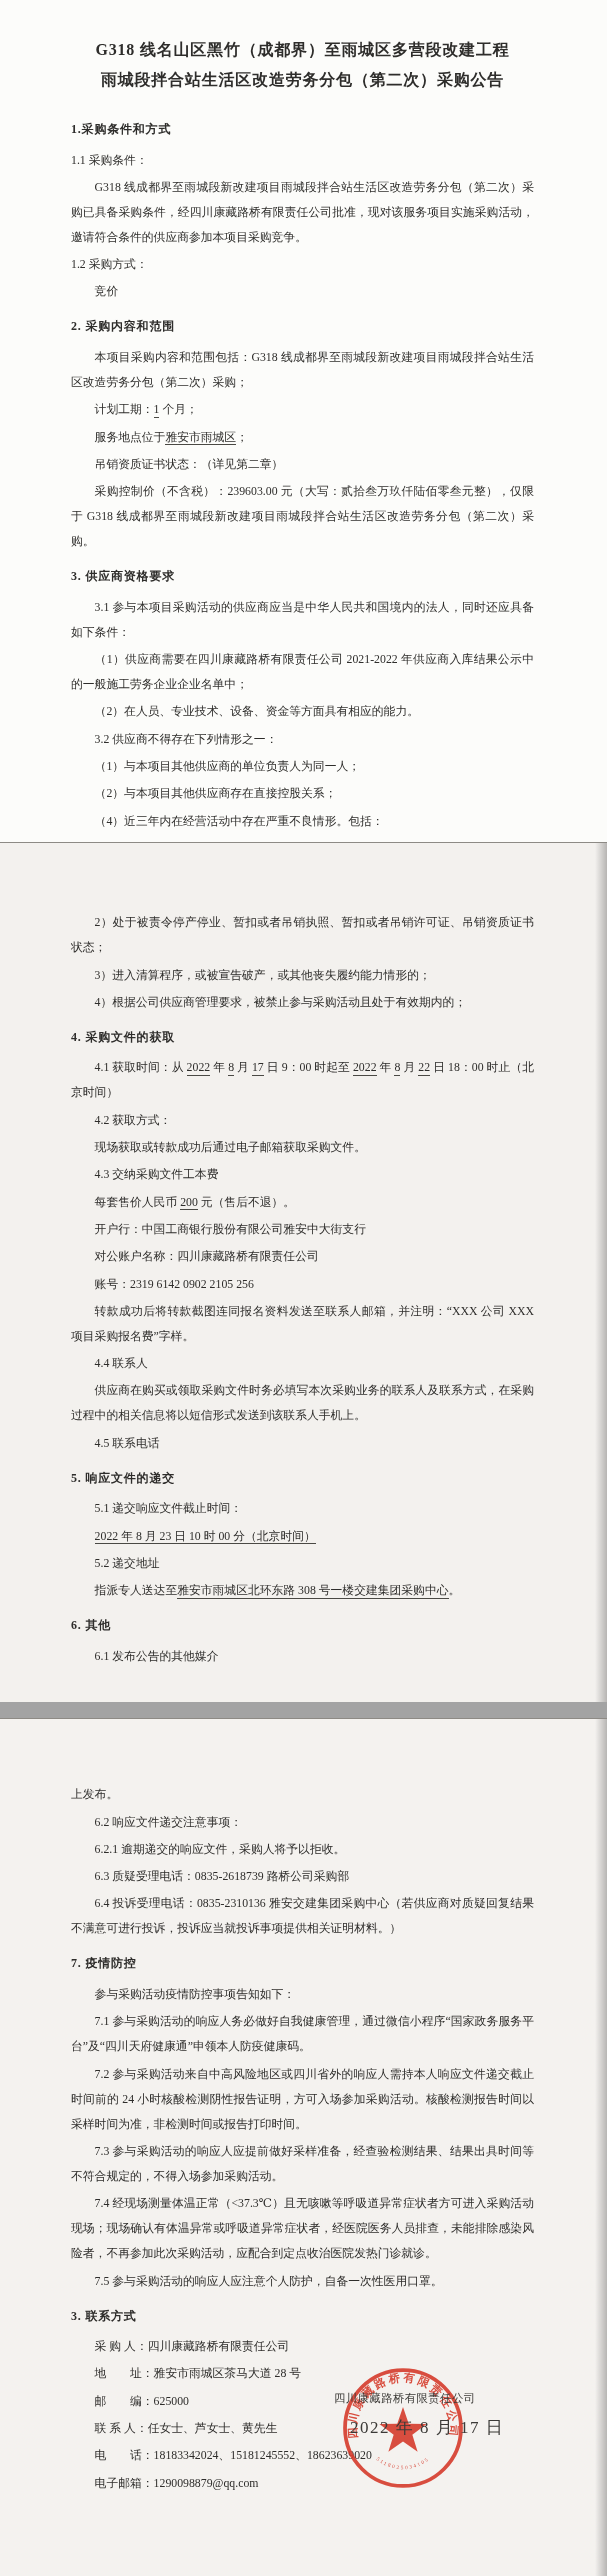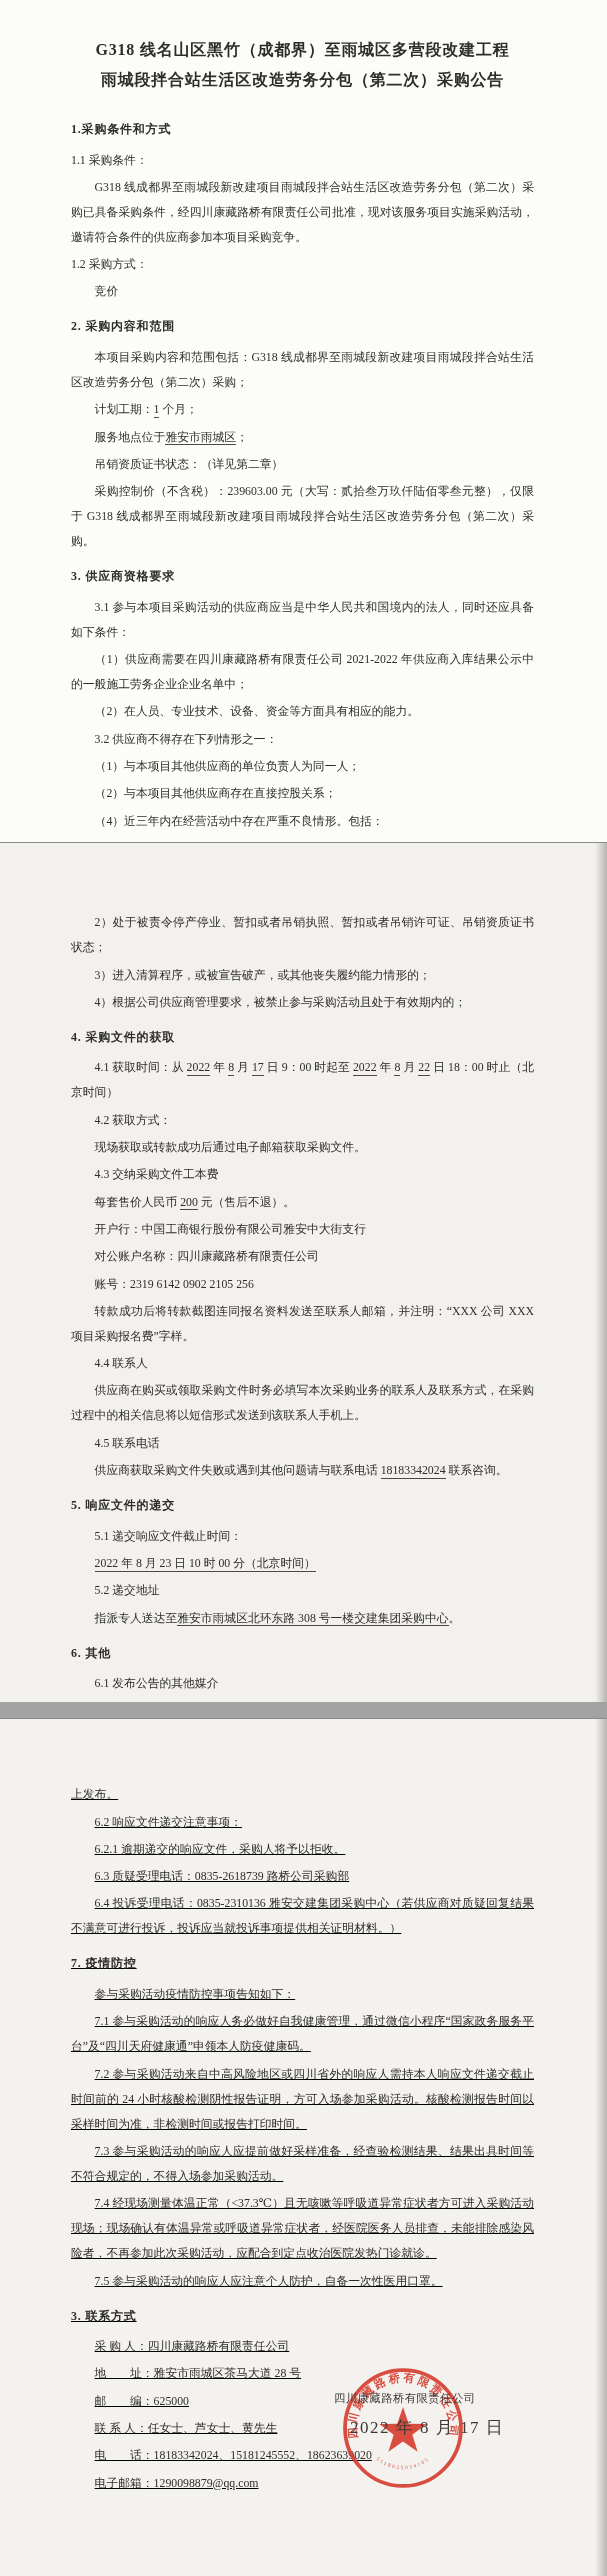--- a/index.html
+++ b/index.html
@@ -5,21 +5,21 @@
   html,body{margin:0;padding:0;}
   body{
     width:607px;
     font-family:"Liberation Serif","DejaVu Serif",serif;
     background:#e8e6e2;
   }
   .canvas{position:relative;width:607px;height:2576px;overflow:hidden;background:#a3a3a3;}
   .page{position:absolute;left:0;width:607px;overflow:hidden;}
   .page1{top:0;height:858px;background:#fcfcfa;}
   .page2{top:842px;height:859px;background:#f3f1ee;border-top:1.5px solid #8d8a85;}
-  .page3{top:1718px;height:858px;background:#f4f2ef;border-top:1.5px solid #8d8a85;text-decoration:underline;}
+  .page3{top:1718px;height:858px;background:#f4f2ef;border-top:1.5px solid #8d8a85;}
   .page2::after,.page3::after{
     content:"";position:absolute;top:0;right:0;bottom:0;width:12px;
     background:linear-gradient(to right,rgba(0,0,0,0),rgba(0,0,0,0.25));
   }
   .content{padding:35px 73px 0 71px;}
   .page2 .content{padding-top:65px;}
   .page3 .content{padding-top:61px;}
   .content p{color:#2e2d2b;}
   .ln{font-size:11.8px;line-height:25px;margin:2.3px 0;text-indent:2em;text-align:justify;}
   .flush{text-indent:0;}
@@ -87,21 +87,20 @@
         <p class="ln "><span>现场获取或转款成功后通过电子邮箱获取采购文件。</span></p>
         <p class="ln "><span>4.3 交纳采购文件工本费</span></p>
         <p class="ln "><span>每套售价人民币 </span><span class="u">200</span><span> 元（售后不退）。</span></p>
         <p class="ln "><span>开户行：中国工商银行股份有限公司雅安中大街支行</span></p>
         <p class="ln "><span>对公账户名称：四川康藏路桥有限责任公司</span></p>
         <p class="ln "><span>账号：2319 6142 0902 2105 256</span></p>
         <p class="ln "><span>转款成功后将转款截图连同报名资料发送至联系人邮箱，并注明：“XXX 公司 XXX 项目采购报名费”字样。</span></p>
         <p class="ln "><span>4.4 联系人</span></p>
         <p class="ln "><span>供应商在购买或领取采购文件时务必填写本次采购业务的联系人及联系方式，在采购过程中的相关信息将以短信形式发送到该联系人手机上。</span></p>
         <p class="ln "><span>4.5 联系电话</span></p>
-        <p class="ln "><span>供应商获取采购文件失败或遇到其他问题请与联系电话 </span><span class="u">18183342024</span><span> 联系咨询。</span></p>
         <p class="ln h1"><span>5. 响应文件的递交</span></p>
         <p class="ln "><span>5.1 递交响应文件截止时间：</span></p>
         <p class="ln "><span class="u">2022 年 8 月 23 日 10 时 00 分（北京时间）</span></p>
         <p class="ln "><span>5.2 递交地址</span></p>
         <p class="ln "><span>指派专人送达至</span><span class="u">雅安市雨城区北环东路 308 号一楼交建集团采购中心</span><span>。</span></p>
         <p class="ln h1"><span>6. 其他</span></p>
         <p class="ln "><span>6.1 发布公告的其他媒介</span></p>
         <p class="ln "></p>
       </div>
   </section>

